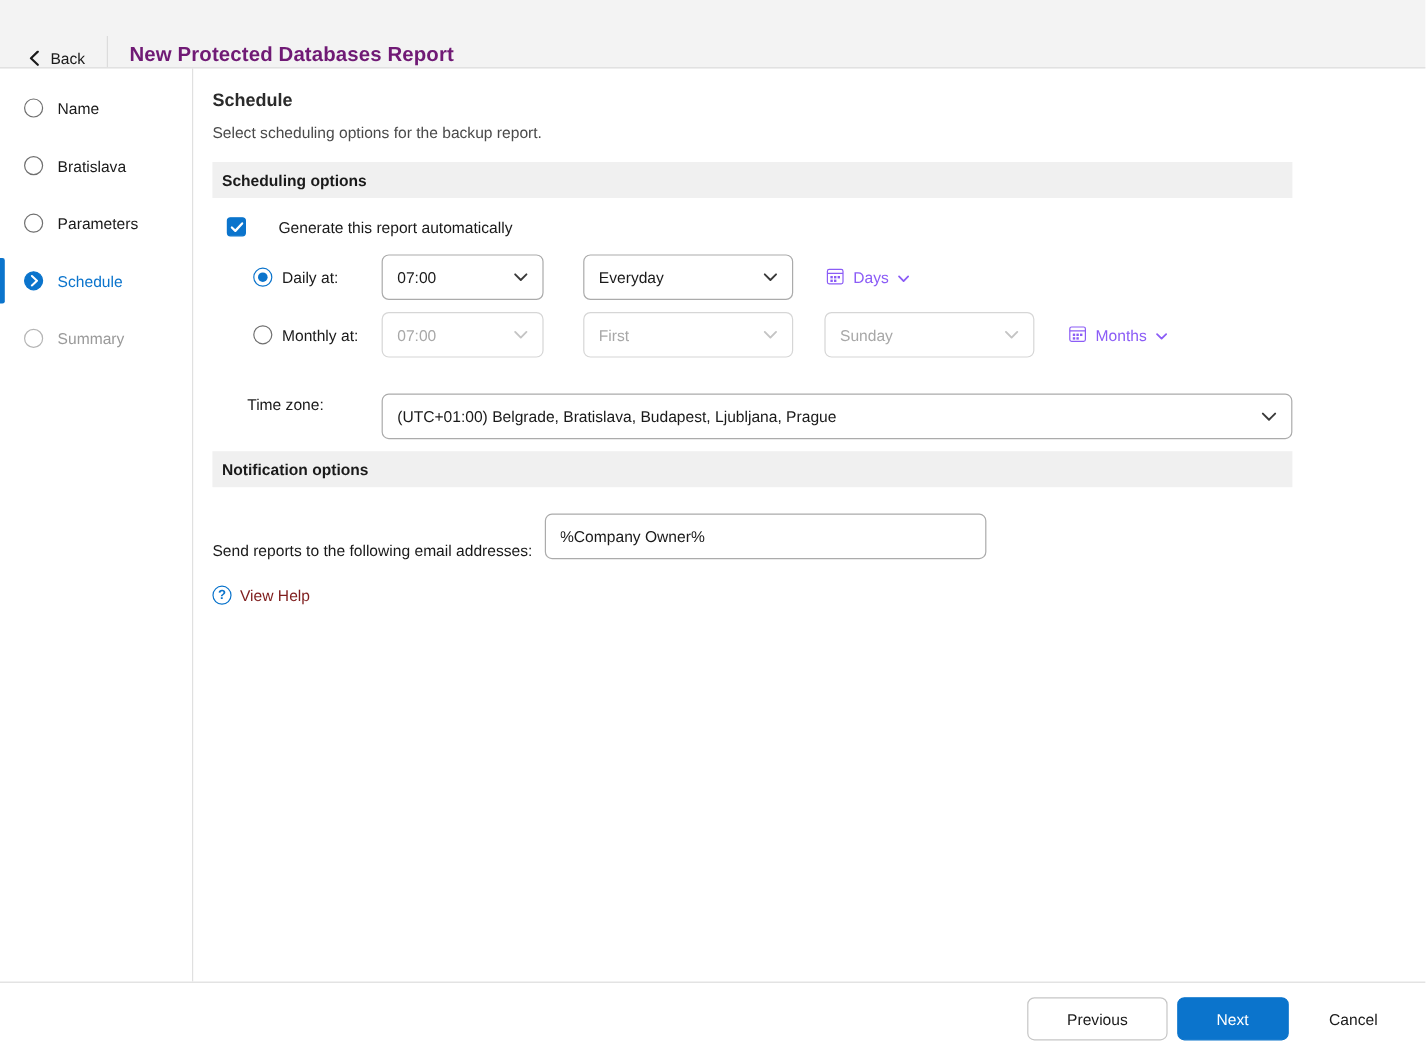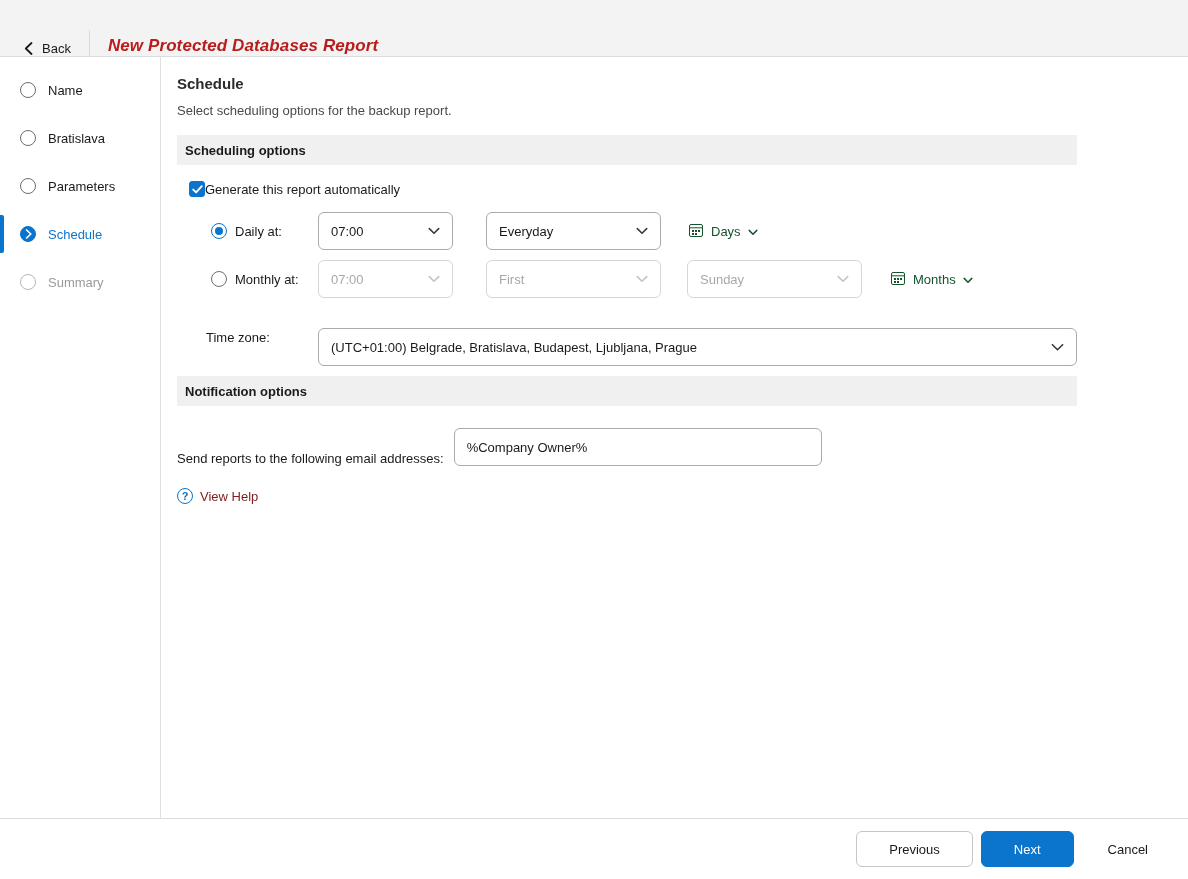--- a/index.html
+++ b/index.html
@@ -17,21 +17,21 @@
   .header {
     height: 57px; flex: 0 0 57px;
     background: #f3f3f3;
     border-bottom: 1px solid #dcdcdc;
     display: flex; align-items: flex-end;
     padding-left: 24px;
   }
   .back-btn { display: flex; align-items: center; gap: 9px; cursor: pointer; color: #1a1a1a; }
   .back-btn svg { display: block; }
   .header-divider { width: 1px; height: 26px; background: #dcdcdc; margin: 0 18px; }
-  .page-title { font-size: 17px; font-weight: 700; color: #b91c1c; letter-spacing: 0.1px; font-style: italic; }
+  .page-title { font-size: 17px; font-weight: 700; color: #701a75; letter-spacing: 0.1px; }
 
   
   .main { flex: 1 1 auto; display: flex; min-height: 0; }
   .sidebar {
     width: 161px; flex: 0 0 161px;
     border-right: 1px solid #e0e0e0;
     padding-top: 9px;
   }
   .step {
     position: relative; height: 48px;
@@ -60,21 +60,21 @@
   .content-subtitle { margin-top: 11px; color: #4a4a4a; }
 
   .section-bar {
     margin-top: 17px; height: 30px;
     background: #f0f0f0;
     display: flex; align-items: center;
     padding-left: 8px;
     font-weight: 700; color: #1a1a1a;
   }
 
-  .check-row { margin-top: 16px; display: flex; align-items: center; gap: 0; padding-left: 12px; }
+  .check-row { margin-top: 16px; display: flex; align-items: center; gap: 27px; padding-left: 12px; }
   .checkbox {
     width: 16px; height: 16px; border-radius: 3px;
     background: #0b74cc; border: 1px solid #0b74cc;
     display: flex; align-items: center; justify-content: center; cursor: pointer;
   }
 
   .form-rows { margin-top: 15px; }
   .form-row { display: flex; align-items: center; margin-bottom: 10px; }
   .row-label-area { width: 141px; flex: 0 0 141px; display: flex; align-items: center; gap: 8px; padding-left: 34px; }
   .row-label-area--noicon { padding-left: 29px; }
@@ -93,21 +93,21 @@
   }
   .select .select-caret { margin-left: auto; color: #3a3a3a; padding-left: 10px; display: flex; }
   .select--disabled { border-color: #d6d6d6; color: #a8a8a8; cursor: default; }
   .select--disabled .select-caret { color: #c4c4c4; }
   .w-time { width: 135px; }
   .w-freq { width: 175px; }
   .w-tz { width: 777px; margin-top: 20px; }
 
   .inline-dd {
     display: flex; align-items: center; gap: 7px;
-    color: #14532d; cursor: pointer; white-space: nowrap;
+    color: #8b5cf6; cursor: pointer; white-space: nowrap;
   }
   .gap-daily { margin-left: 33px; }
   .gap-days { margin-left: 27px; }
   .gap-monthly { margin-left: 26px; gap: 32px; }
   .gap-months { margin-left: 28px; }
 
   .email-row { margin-top: 22px; display: flex; align-items: flex-end; }
   .email-label { color: #1a1a1a; }
   .email-input {
     margin-left: 10px; width: 368px; height: 38px;

